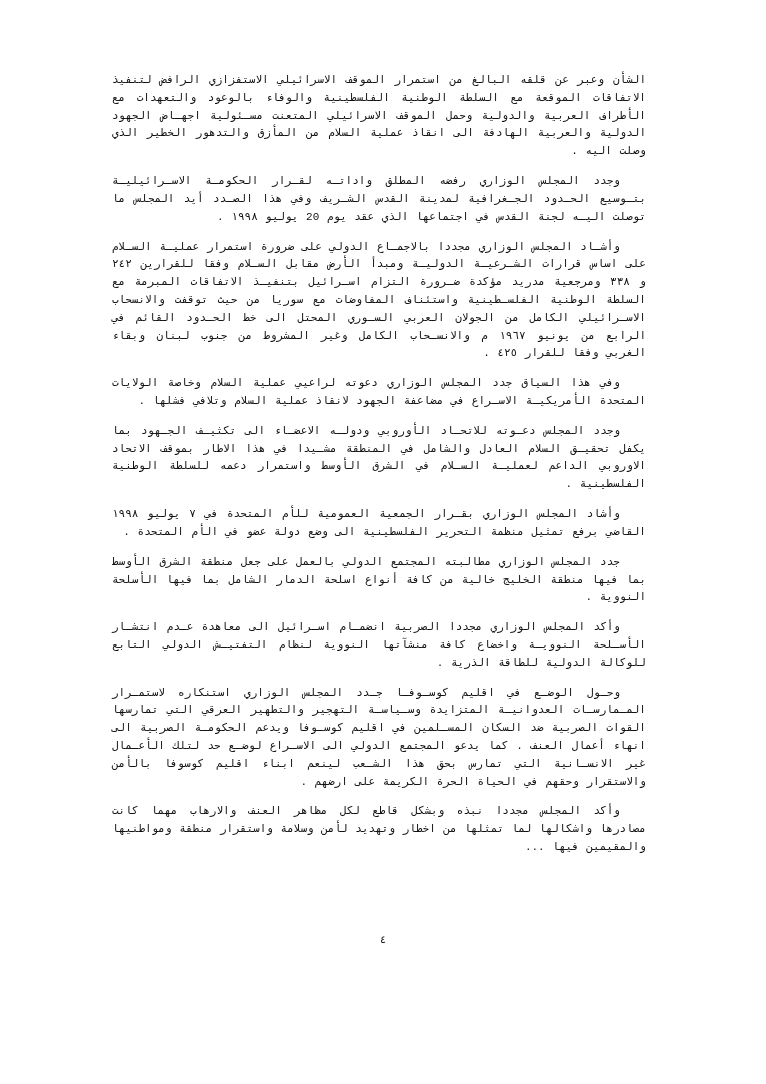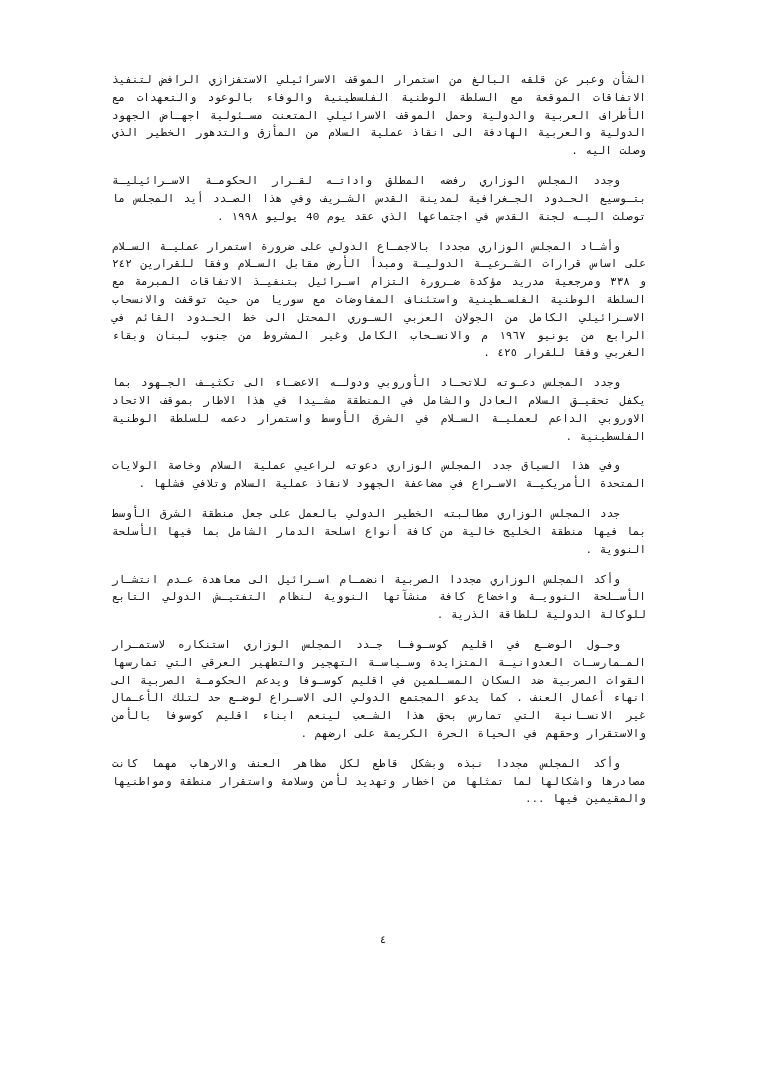--- a/index.html
+++ b/index.html
@@ -53,23 +53,24 @@
     color: #1a1a1a;
     font-family: "DejaVu Sans", sans-serif;
   }
 </style>
 </head>
 <body>
 
 <div class="page">
   <div class="doc-body">
     <p class="para first">الشأن وعبر عن قلقه البالغ من استمرار الموقف الاسرائيلي الاستفزازي الرافض لتنفيذ الاتفاقات الموقعة مع السلطة الوطنية الفلسطينية والوفاء بالوعود والتعهدات مع الأطراف العربية والدولية وحمل الموقف الاسرائيلي المتعنت مسـئولية اجهـاض الجهود الدولية والعربية الهادفة الى انقاذ عملية السلام من المأزق والتدهور الخطير الذي وصلت اليه .</p>
-    <p class="para">وجدد المجلس الوزاري رفضه المطلق واداتـه لقـرار الحكومـة الاسـرائيليـة بتـوسيع الحـدود الجـغرافية لمدينة القدس الشـريف وفي هذا الصـدد أيد المجلس ما توصلت اليـه لجنة القدس في اجتماعها الذي عقد يوم 40 يوليو ١٩٩٨ .</p>
+    <p class="para">وجدد المجلس الوزاري رفضه المطلق واداتـه لقـرار الحكومـة الاسـرائيليـة بتـوسيع الحـدود الجـغرافية لمدينة القدس الشـريف وفي هذا الصـدد أيد المجلس ما توصلت اليـه لجنة القدس في اجتماعها الذي عقد يوم 20 يوليو ١٩٩٨ .</p>
     <p class="para">وأشـاد المجلس الوزاري مجددا بالاجمـاع الدولي على ضرورة استمرار عمليـة السـلام على اساس قرارات الشـرعيـة الدوليـة ومبدأ الأرض مقابل السـلام وفقا للقرارين ٢٤٢ و ٣٣٨ ومرجعية مدريد مؤكدة ضـرورة التزام اسـرائيل بتنفيـذ الاتفاقات المبرمة مع السلطة الوطنية الفلسـطينية واستئناف المفاوضات مع سوريا من حيث توقفت والانسحاب الاسـرائيلي الكامل من الجولان العربي السـوري المحتل الى خط الحـدود القائم في الرابع من يونيو ١٩٦٧ م والانسـحاب الكامل وغير المشروط من جنوب لبنان وبقاء الغربي وفقا للقرار ٤٢٥ .</p>
+    <p class="para">وفي هذا السياق جدد المجلس الوزاري دعوته لراعيي عملية السلام وخاصة الولايات المتحدة الأمريكيـة الاسـراع في مضاعفة الجهود لانقاذ عملية السلام وتلافي فشلها .</p>
     <p class="para">وجدد المجلس دعـوته للاتحـاد الأوروبي ودولـه الاعضـاء الى تكثيـف الجـهود بما يكفل تحقيـق السلام العادل والشامل في المنطقة مشـيدا في هذا الاطار بموقف الاتحاد الاوروبي الداعم لعمليـة السـلام في الشرق الأوسط واستمرار دعمه للسلطة الوطنية الفلسطينية .</p>
-    <p class="para">وفي هذا السياق جدد المجلس الوزاري دعوته لراعيي عملية السلام وخاصة الولايات المتحدة الأمريكيـة الاسـراع في مضاعفة الجهود لانقاذ عملية السلام وتلافي فشلها .</p>
-    <p class="para">جدد المجلس الوزاري مطالبته الخطير الدولي بالعمل على جعل منطقة الشرق الأوسط بما فيها منطقة الخليج خالية من كافة أنواع اسلحة الدمار الشامل بما فيها الأسلحة النووية .</p>
+    <p class="para">وأشاد المجلس الوزاري بقـرار الجمعية العمومية للأم المتحدة في ٧ يوليو ١٩٩٨ القاضي برفع تمثيل منظمة التحرير الفلسطينية الى وضع دولة عضو في الأم المتحدة .</p>
+    <p class="para">جدد المجلس الوزاري مطالبته المجتمع الدولي بالعمل على جعل منطقة الشرق الأوسط بما فيها منطقة الخليج خالية من كافة أنواع اسلحة الدمار الشامل بما فيها الأسلحة النووية .</p>
     <p class="para">وأكد المجلس الوزاري مجددا الصربية انضمـام اسـرائيل الى معاهدة عـدم انتشـار الأسـلحة النوويـة واخضاع كافة منشآتها النووية لنظام التفتيـش الدولي التابع للوكالة الدولية للطاقة الذرية .</p>
     <p class="para">وحـول الوضـع في اقليم كوسـوفـا جـدد المجلس الوزاري استنكاره لاستمـرار المـمارسـات العدوانيـة المتزايدة وسـياسـة التهجير والتطهير العرقي التي تمارسها القوات الصربية ضد السكان المسـلمين في اقليم كوسـوفا ويدعم الحكومـة الصربية الى انهاء أعمال العنف . كما يدعو المجتمع الدولي الى الاسـراع لوضـع حد لتلك الأعـمال غير الانسـانية التي تمارس بحق هذا الشـعب لينعم ابناء اقليم كوسوفا بالأمن والاستقرار وحقهم في الحياة الحرة الكريمة على ارضهم .</p>
     <p class="para tight">وأكد المجلس مجددا نبذه وبشكل قاطع لكل مظاهر العنف والارهاب مهما كانت مصادرها واشكالها لما تمثلها من اخطار وتهديد لأمن وسلامة واستقرار منطقة ومواطنيها والمقيمين فيها ...</p>
   </div>
   <div class="page-number">٤</div>
 </div>
 
 </body></html>

